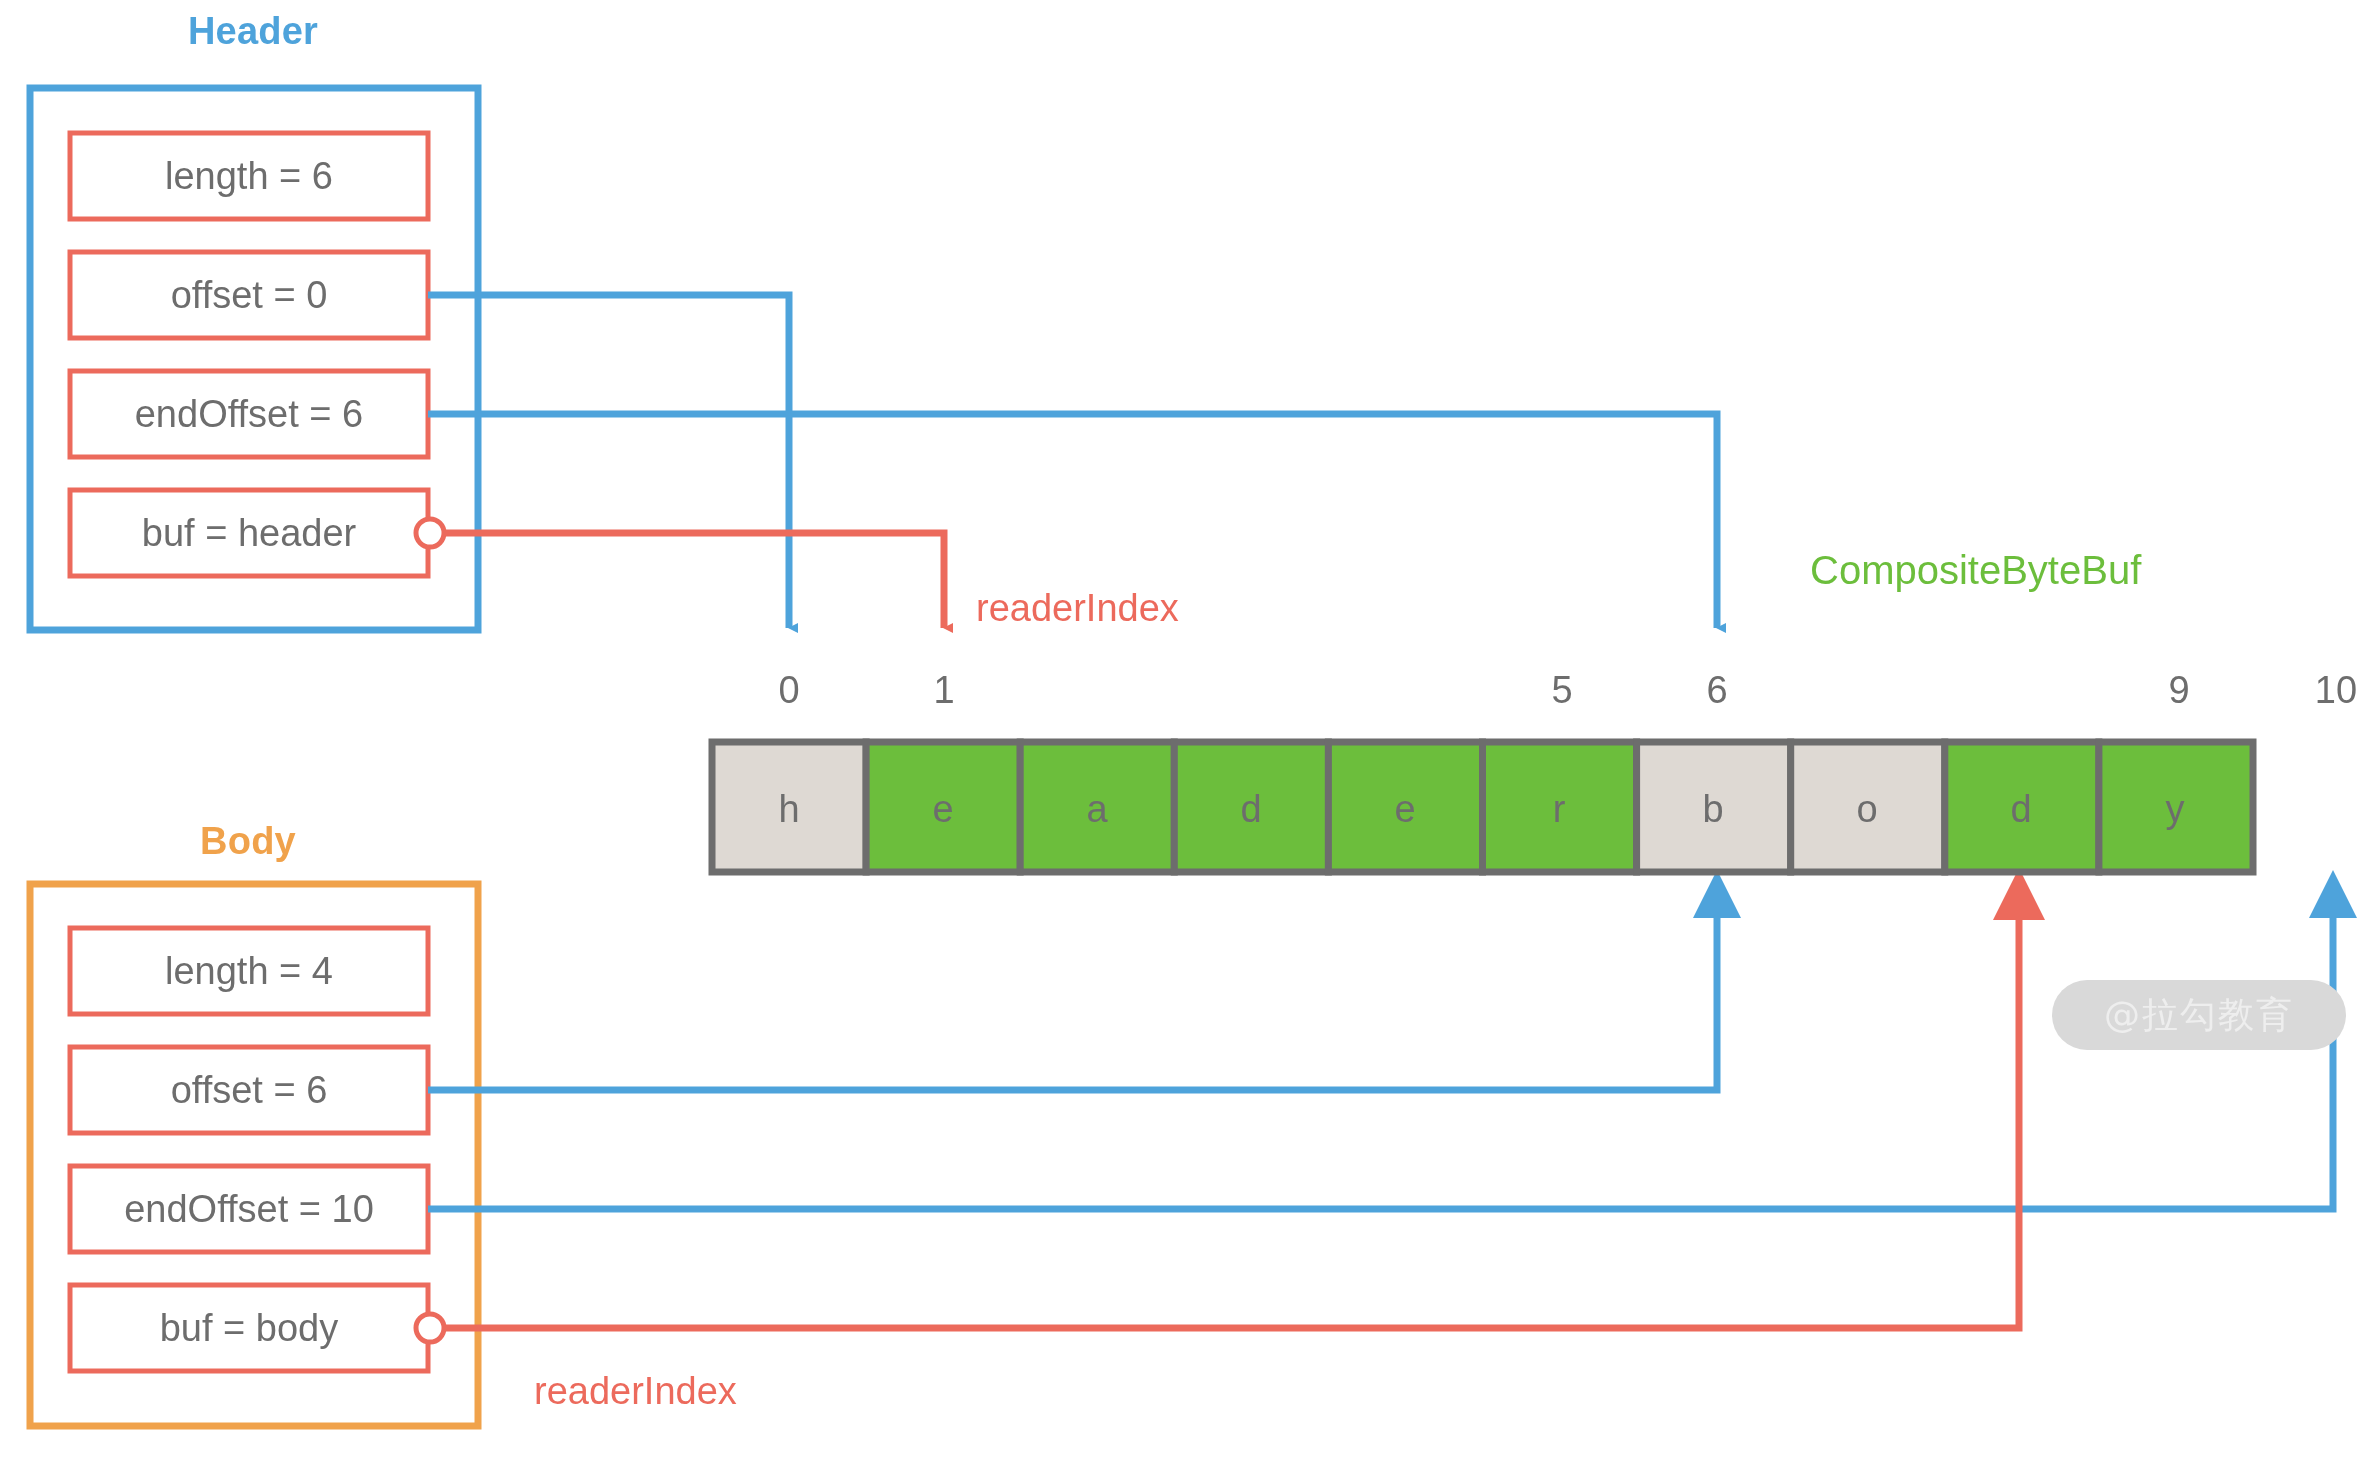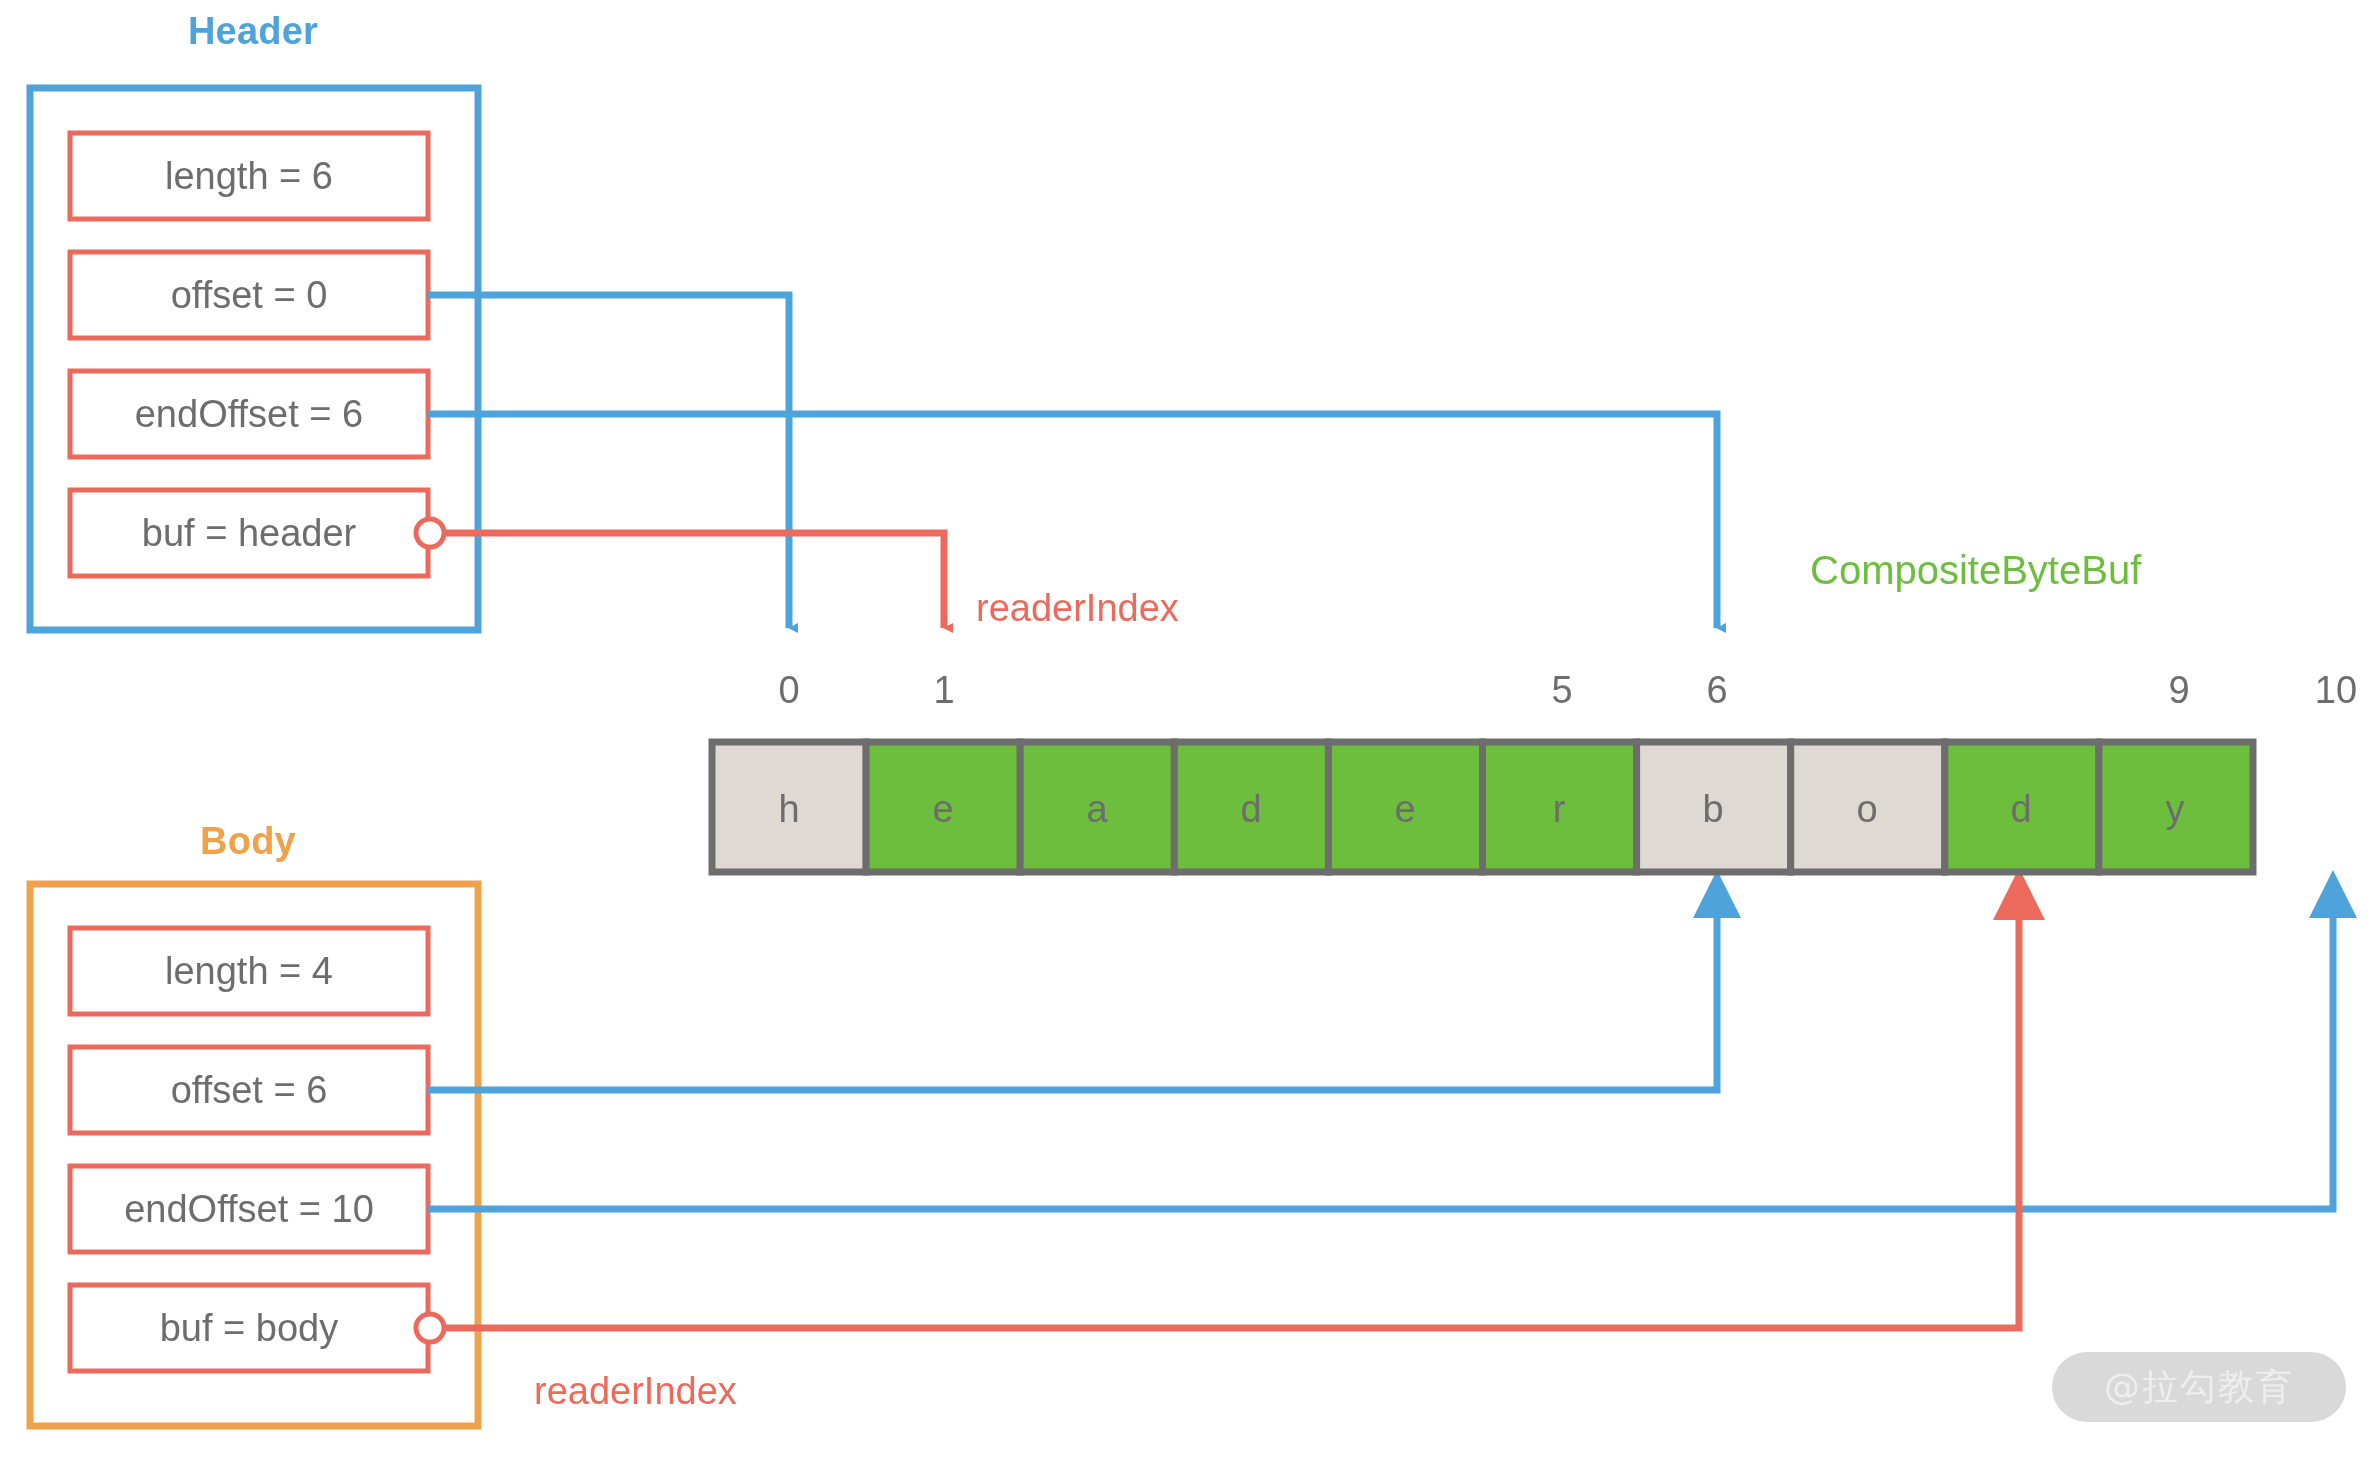--- a/index.html
+++ b/index.html
@@ -11,21 +11,21 @@
     width: 2374px;
     height: 1464px;
     position: relative;
     font-family: "Liberation Sans", sans-serif;
     overflow: hidden;
   }
   #stage {
     position: absolute;
     left: 0; top: 0;
     width: 2374px;
-    height: 1464px;
+    height: 1092px;
   }
   svg.diagram {
     position: absolute;
     left: 0; top: 0;
     width: 2374px;
     height: 1464px;
     display: block;
   }
   .grp-title {
     font-size: 38px;

